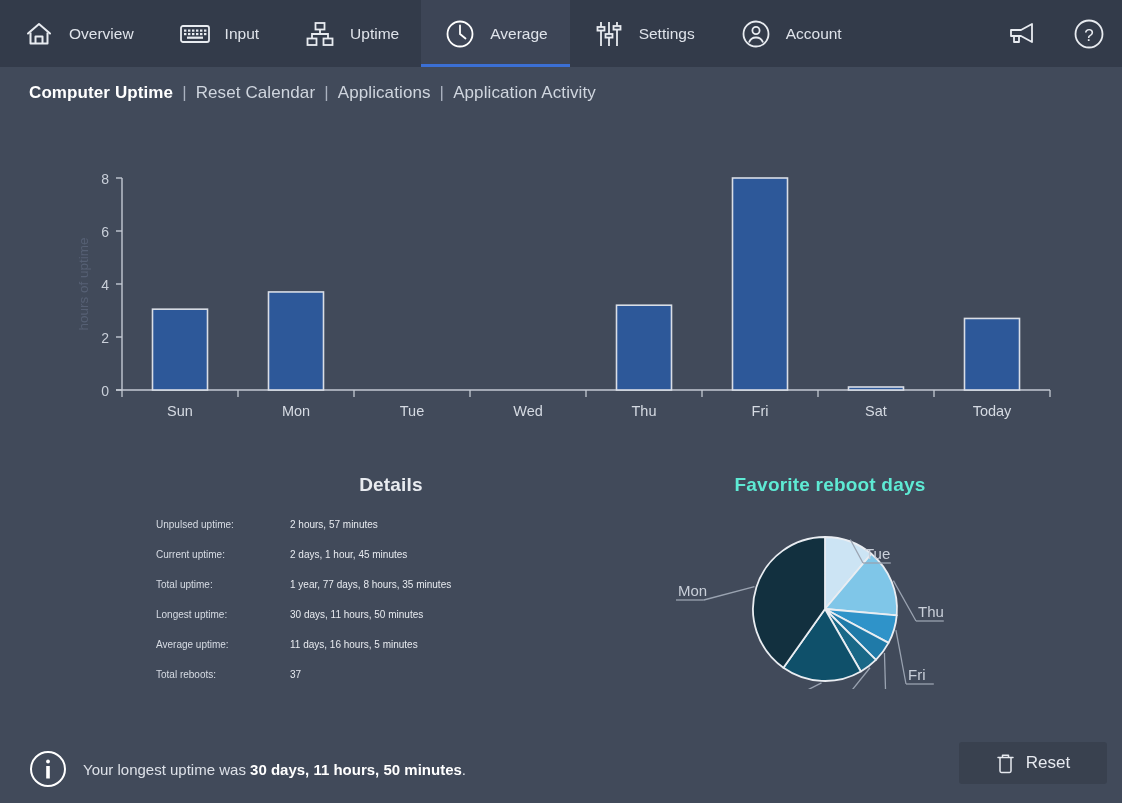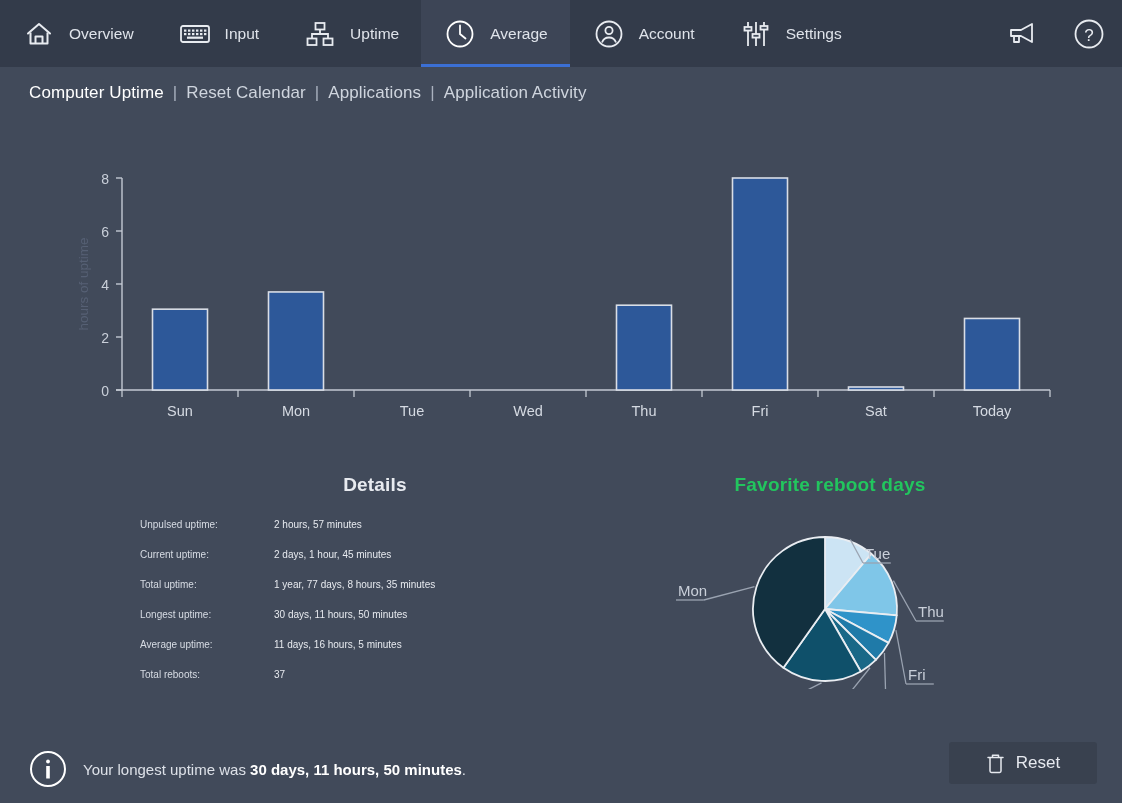--- a/index.html
+++ b/index.html
@@ -33,56 +33,56 @@
   .navitem.iconly { padding: 0 16px; gap: 0; }
   .nav-spacer { flex: 1 1 auto; }
 
   
   .subnav {
     position: absolute; left: 29px; top: 83px;
     font-size: 17px; color: #cfd5de; display: flex; align-items: baseline;
     letter-spacing: 0.1px;
   }
   .subnav .crumb { cursor: pointer; white-space: nowrap; }
-  .subnav .crumb.current { color: #ffffff; font-weight: 400; }
+  .subnav .crumb.current { color: #ffffff; font-weight: 700; }
   .subnav .sep { margin: 0 9px; color: #aab2bf; }
 
   
   .barchart { position: absolute; left: 0; top: 150px; width: 1122px; height: 270px; }
   .barchart svg { display: block; }
 
   
-  .details { position: absolute; left: 140px; top: 474px; width: 470px; }
+  .details { position: absolute; left: 156px; top: 474px; width: 470px; }
   .details h2 {
     font-size: 19px; font-weight: bold; color: #e8ebf0; text-align: center;
     margin-bottom: 14px; letter-spacing: 0.2px;
   }
   .drow { display: flex; font-size: 10px; line-height: 30px; color: #dfe3ea; }
   .dlabel { width: 134px; flex: 0 0 134px; text-align: left; color: #d7dce4; }
   .dvalue { color: #e7eaef; }
 
   
   .pieblock { position: absolute; left: 660px; top: 474px; width: 340px; height: 215px; overflow: hidden; }
   .pieblock h2 {
-    font-size: 19px; font-weight: bold; color: #22c55e; text-align: center;
+    font-size: 19px; font-weight: bold; color: #5eead4; text-align: center;
     letter-spacing: 0.2px;
   }
   .pieblock .piewrap { position: absolute; left: 0; top: 30px; width: 340px; height: 185px; overflow: hidden; }
   .pieblock svg { display: block; }
 
   
   .footer { position: absolute; left: 0; bottom: 0; width: 1122px; height: 72px; }
   .footmsg {
     position: absolute; left: 28px; top: 18px; display: flex; align-items: center; gap: 15px;
   }
   .infoicon { width: 40px; height: 40px; flex: 0 0 40px; }
   .foottext { font-size: 15px; color: #dde1e8; text-align: center; }
   .foottext b { font-weight: bold; color: #ffffff; }
   .resetbtn {
-    position: absolute; right: 25px; top: 11px;
+    position: absolute; right: 15px; top: 11px;
     width: 148px; height: 42px; background: #39414f; border: none;
     border-radius: 3px; color: #e6e9ef; font-size: 17px;
     font-family: "Liberation Sans", sans-serif;
     display: flex; align-items: center; justify-content: center; gap: 11px;
     cursor: pointer;
   }
   .resetbtn .trash { width: 19px; height: 22px; flex: 0 0 19px; }
 </style>
 </head>
 <body>
@@ -143,43 +143,43 @@
         <svg width="32" height="32" viewBox="0 0 32 32">
           <circle cx="16" cy="16" r="12.5" fill="none" stroke="#ffffff" stroke-width="1.8"></circle>
           <path d="M16 7.5 V16 L21.5 20.5" fill="none" stroke="#ffffff" stroke-width="1.8" stroke-linecap="round"></path>
         </svg>
       </span>
       <span>Average</span>
     </div>
 
     <div class="navitem">
       <span class="navicon">
-        <svg width="32" height="32" viewBox="0 0 32 32">
-          <circle cx="16" cy="16" r="12.5" fill="none" stroke="#e8ebf0" stroke-width="1.8"></circle>
-          <circle cx="16" cy="12.5" r="3.6" fill="none" stroke="#e8ebf0" stroke-width="1.8"></circle>
-          <path d="M9 24.5 a7.4 7.4 0 0 1 14 0" fill="none" stroke="#e8ebf0" stroke-width="1.8"></path>
-        </svg>
-      </span>
-      <span>Account</span>
-    </div>
-
-    <div class="navitem">
-      <span class="navicon">
         <svg width="30" height="30" viewBox="0 0 30 30">
           <g stroke="#e8ebf0" stroke-width="1.8" fill="none">
             <path d="M7 3 V27"></path>
               <path d="M15 3 V27"></path>
               <path d="M23 3 V27"></path>
             <rect x="3.5" y="8" width="7" height="3.6" fill="#414a5a"></rect>
             <rect x="11.5" y="15" width="7" height="3.6" fill="#414a5a"></rect>
             <rect x="19.5" y="7" width="7" height="3.6" fill="#414a5a"></rect>
           </g>
         </svg>
       </span>
       <span>Settings</span>
+    </div>
+
+    <div class="navitem">
+      <span class="navicon">
+        <svg width="32" height="32" viewBox="0 0 32 32">
+          <circle cx="16" cy="16" r="12.5" fill="none" stroke="#e8ebf0" stroke-width="1.8"></circle>
+          <circle cx="16" cy="12.5" r="3.6" fill="none" stroke="#e8ebf0" stroke-width="1.8"></circle>
+          <path d="M9 24.5 a7.4 7.4 0 0 1 14 0" fill="none" stroke="#e8ebf0" stroke-width="1.8"></path>
+        </svg>
+      </span>
+      <span>Account</span>
     </div>
 
     <div class="nav-spacer"></div>
 
     <div class="navitem iconly">
       <span class="navicon">
         <svg width="32" height="28" viewBox="0 0 32 28">
           <path d="M4 10 h10 L25 4 V22 L14 16 H4 Z" fill="none" stroke="#e8ebf0" stroke-width="1.8" stroke-linejoin="round"></path>
           <path d="M7 16 V22 h5 V16" fill="none" stroke="#e8ebf0" stroke-width="1.8" stroke-linejoin="round"></path>
         </svg>

